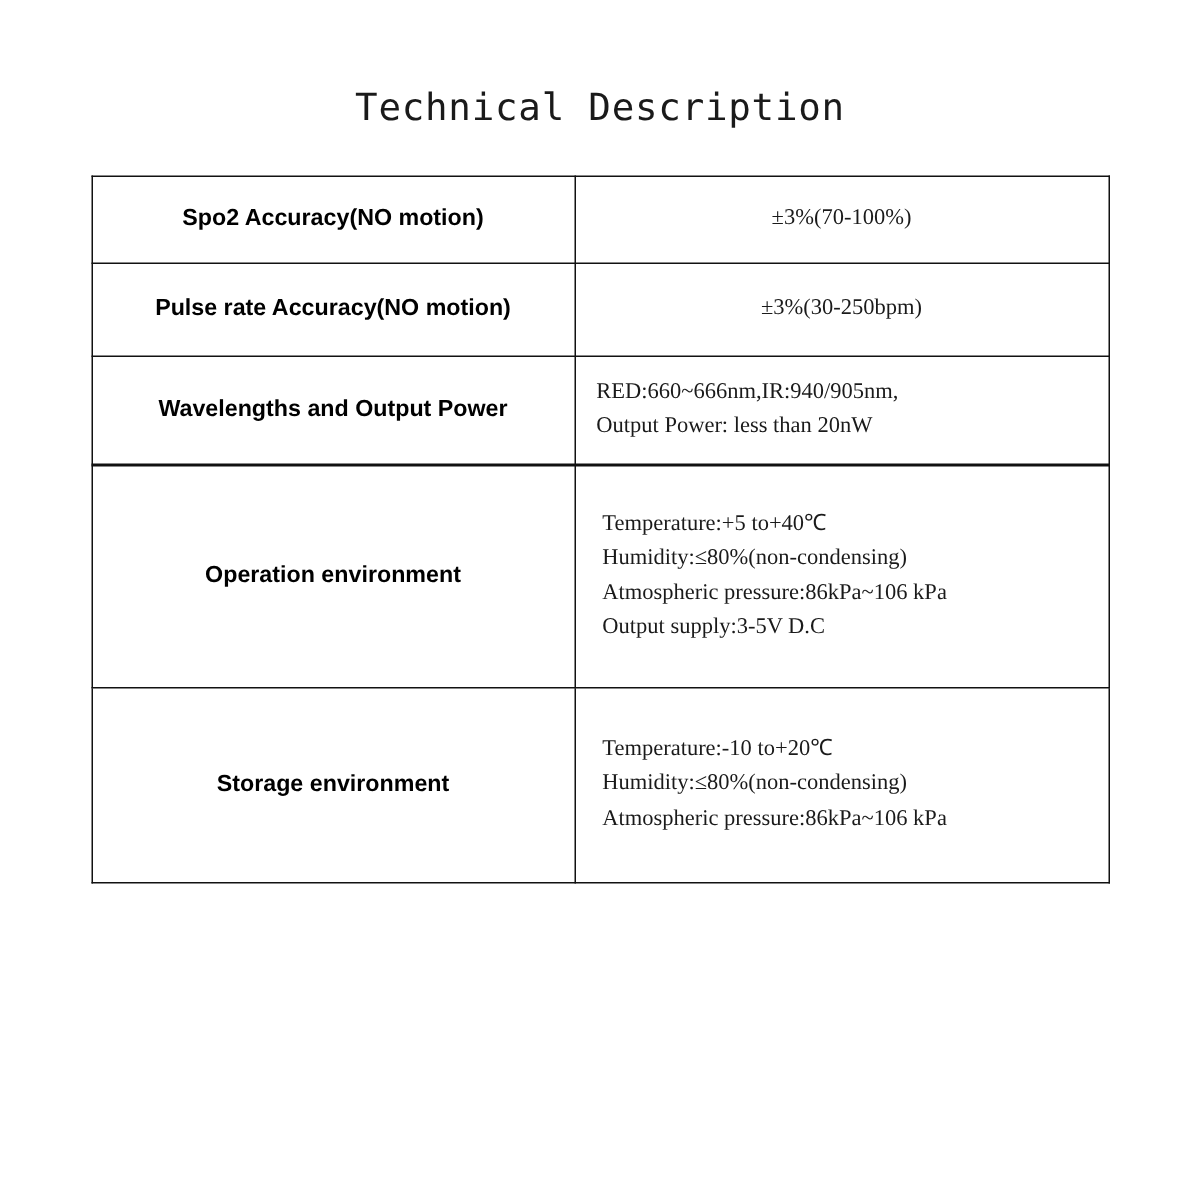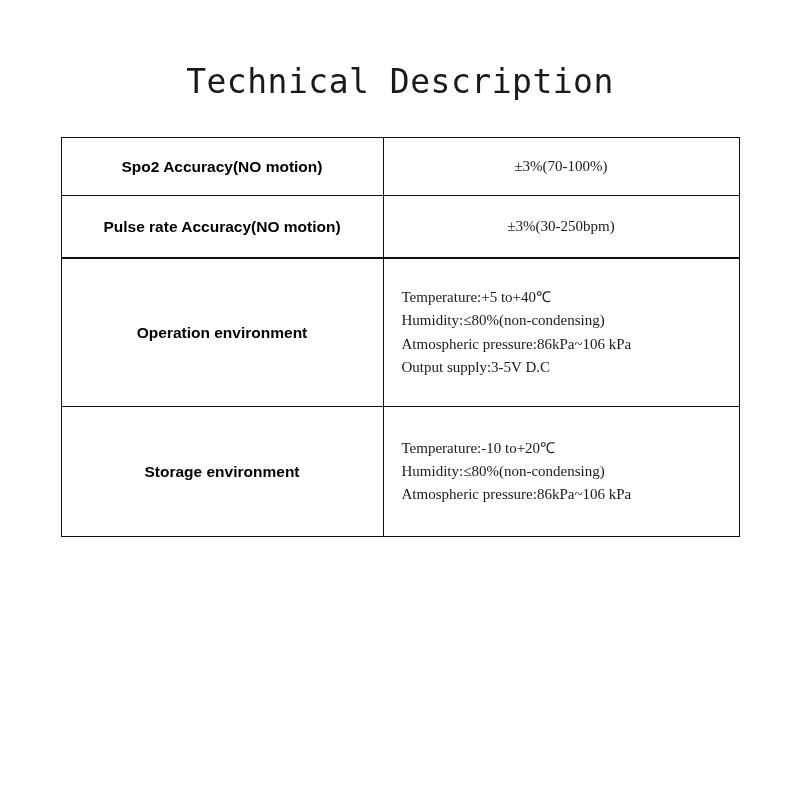--- a/index.html
+++ b/index.html
@@ -16,21 +16,21 @@
   }
   .page {
     width: 800px;
     height: 800px;
     position: relative;
     box-sizing: border-box;
   }
   .section-title {
     text-align: center;
     font-family: "DejaVu Sans Mono", monospace;
-    font-size: 33px;
+    font-size: 25px;
     font-weight: 400;
     letter-spacing: 0.5px;
     color: #1a1a1a;
   }
   #title-technical {
     padding-top: 40px;
     padding-bottom: 14px;
   }
   #title-environment {
     padding-top: 14px;
@@ -94,20 +94,27 @@
         <td class="value center">
           <span class="value-line">±3%(70-100%)</span>
         </td>
       </tr>
       <tr class="row-1">
         <td class="label">Pulse rate Accuracy(NO motion)</td>
         <td class="value center">
           <span class="value-line">±3%(30-250bpm)</span>
         </td>
       </tr>
+      <tr class="row-2">
+        <td class="label">Wavelengths and Output Power</td>
+        <td class="value">
+          <span class="value-line">RED:660~666nm,IR:940/905nm,</span>
+          <span class="value-line">Output Power: less than 20nW</span>
+        </td>
+      </tr>
     </tbody>
   </table>
 
 
   <table class="spec tbl-env">
     <tbody>
       <tr class="row-0">
         <td class="label">Operation environment</td>
         <td class="value">
           <span class="value-line">Temperature:+5 to+40℃</span>

